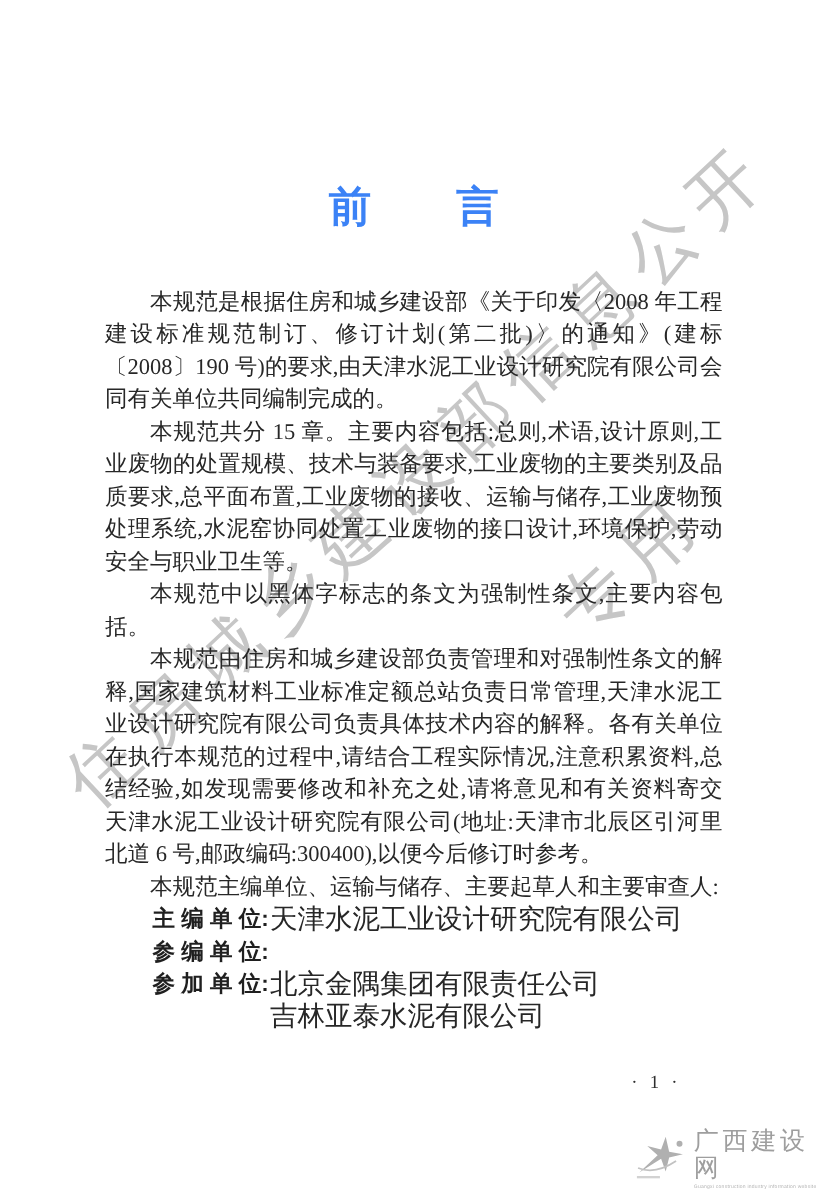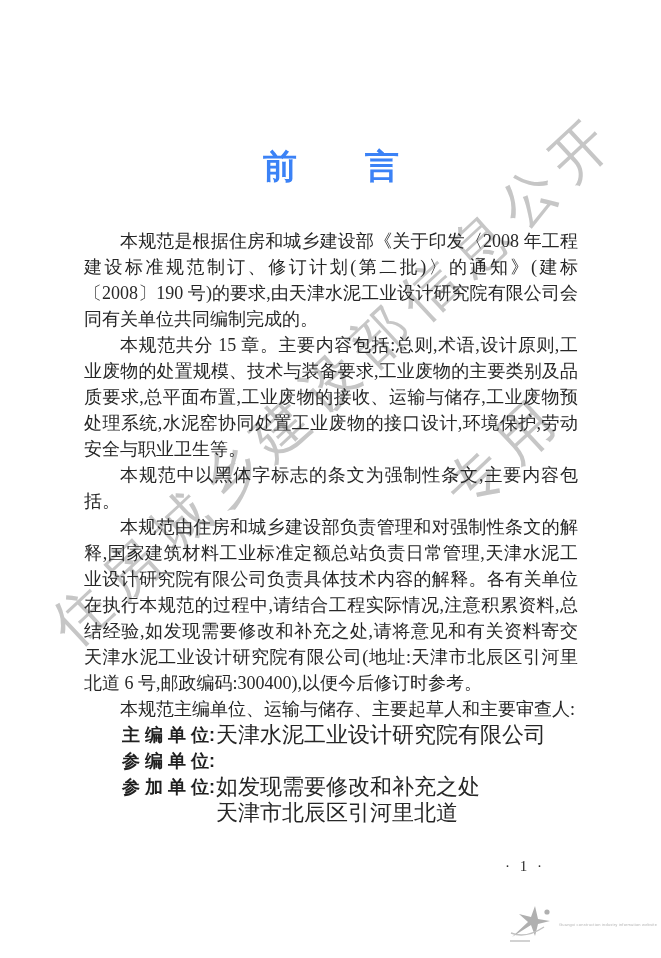--- a/index.html
+++ b/index.html
@@ -130,34 +130,35 @@
         <div class="unit-orgs">
           <div class="org">天津水泥工业设计研究院有限公司</div>
         </div>
       </div>
       <div class="unit-row">
         <div class="unit-label">参 编 单 位:</div>
       </div>
       <div class="unit-row">
         <div class="unit-label">参 加 单 位:</div>
         <div class="unit-orgs">
-          <div class="org">如发现需要修改和补充之处</div>
-          <div class="org">天津市北辰区引河里北道</div>
+          <div class="org">北京金隅集团有限责任公司</div>
+          <div class="org">吉林亚泰水泥有限公司</div>
         </div>
       </div>
     </div>
   </div>
 
   <div class="page-number">· 1 ·</div>
 
   <div class="site-logo">
     <svg class="logo-star" viewBox="0 0 50 46" xmlns="http://www.w3.org/2000/svg">
       <path d="M31 4 L27 15 L15 12 L24 20 L8 35 L27 23 L31 34 L34 22 L46 19 L34 17 Z" fill="#b0b0b0"></path>
       <path d="M7 31 Q22 37 40 25" stroke="#c2c2c2" stroke-width="1.5" fill="none"></path>
       <circle cx="43" cy="10" r="2.6" fill="#b0b0b0"></circle>
       <rect x="6" y="38" width="20" height="2" fill="#d2d2d2"></rect>
     </svg>
     <div class="logo-text-wrap">
+      <div class="logo-name" style="color: rgb(158, 158, 158);">广西建设网</div>
       <div class="logo-tagline">Guangxi construction industry information website</div>
     </div>
   </div>
 
 </div>
 
 </body></html>

